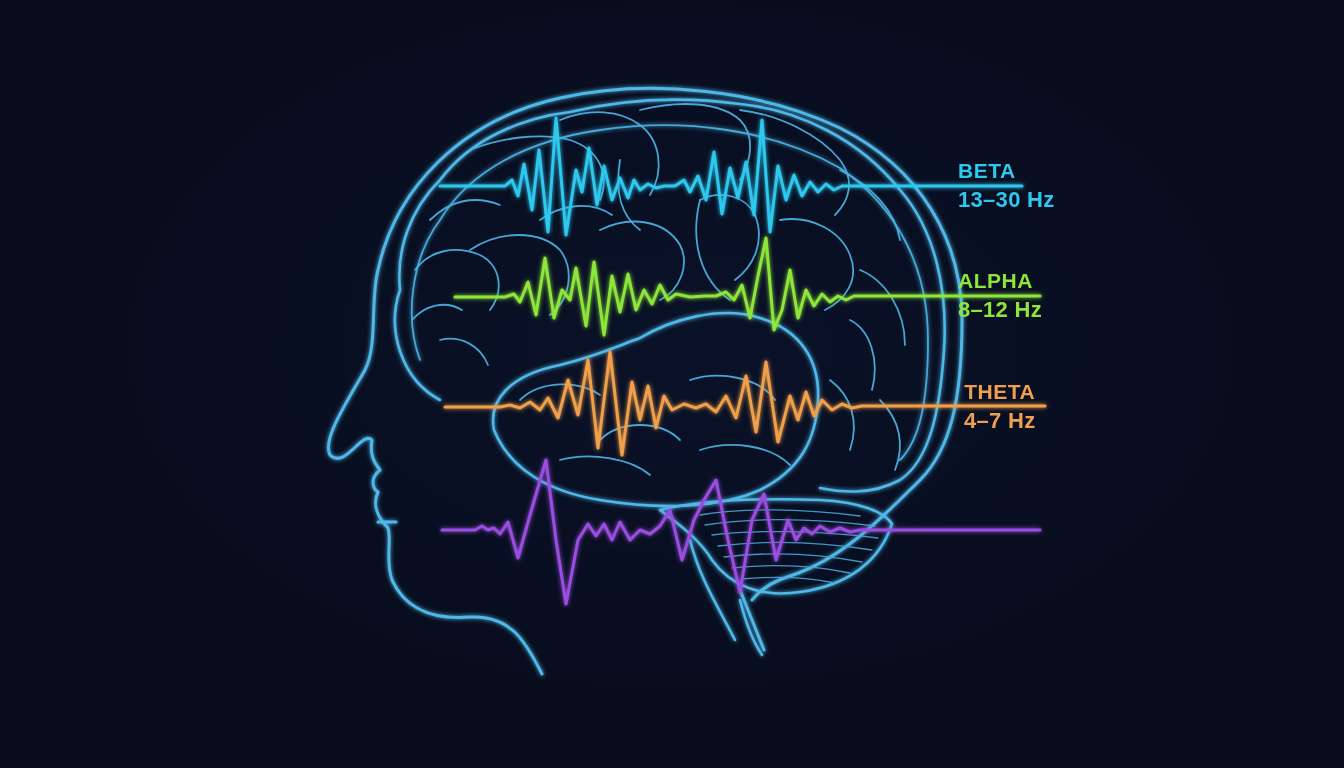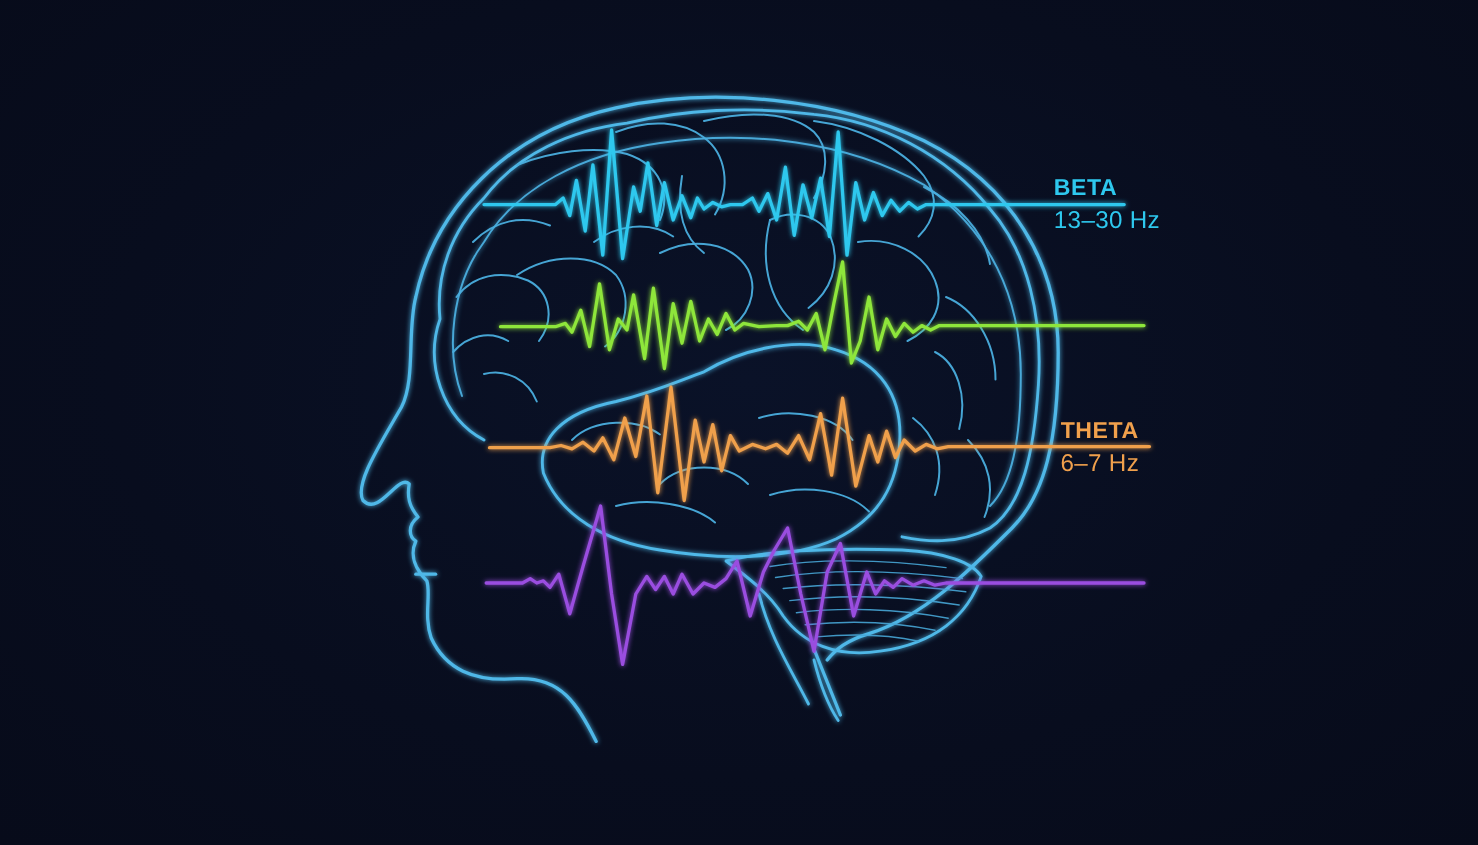--- a/index.html
+++ b/index.html
@@ -36,21 +36,21 @@
     }
     .label .name {
       display: block;
       font-size: 21px;
       font-weight: bold;
       letter-spacing: 0.5px;
     }
     .label .freq {
       display: block;
       font-size: 22px;
-      font-weight: normal;
+      font-weight: bold;
       margin-top: 8px;
       letter-spacing: 0.3px;
     }
   </style>
 </head>
 <body>
 
 <div class="canvas">
   <svg class="art" viewBox="0 0 1344 768" xmlns="http://www.w3.org/2000/svg">
     <defs>
@@ -207,17 +207,21 @@
         L 660 526 L 670 510 L 682 560 L 694 520 L 704 500 L 716 480 L 728 540
         L 740 592 L 752 520 L 764 494 L 776 560 L 788 520 L 796 540 L 804 528
         L 812 534 L 820 526 L 830 532 L 840 528 L 850 532 L 860 530 L 1040 530"></path>
     </g>
   </svg>
 
   <div class="label" style="left:958px; top:160px; color:#2ec8ee;">
     <span class="name">BETA</span>
     <span class="freq">13–30 Hz</span>
   </div>
+  <div class="label" style="left:958px; top:270px; color:#8ee63a;">
+    <span class="name">ALPHA</span>
+    <span class="freq">8–12 Hz</span>
+  </div>
   <div class="label" style="left:964px; top:381px; color:#f0a04c;text-align:center;">
     <span class="name">THETA</span>
-    <span class="freq">6–7 Hz</span>
+    <span class="freq">4–7 Hz</span>
   </div>
 </div>
 
 </body></html>

